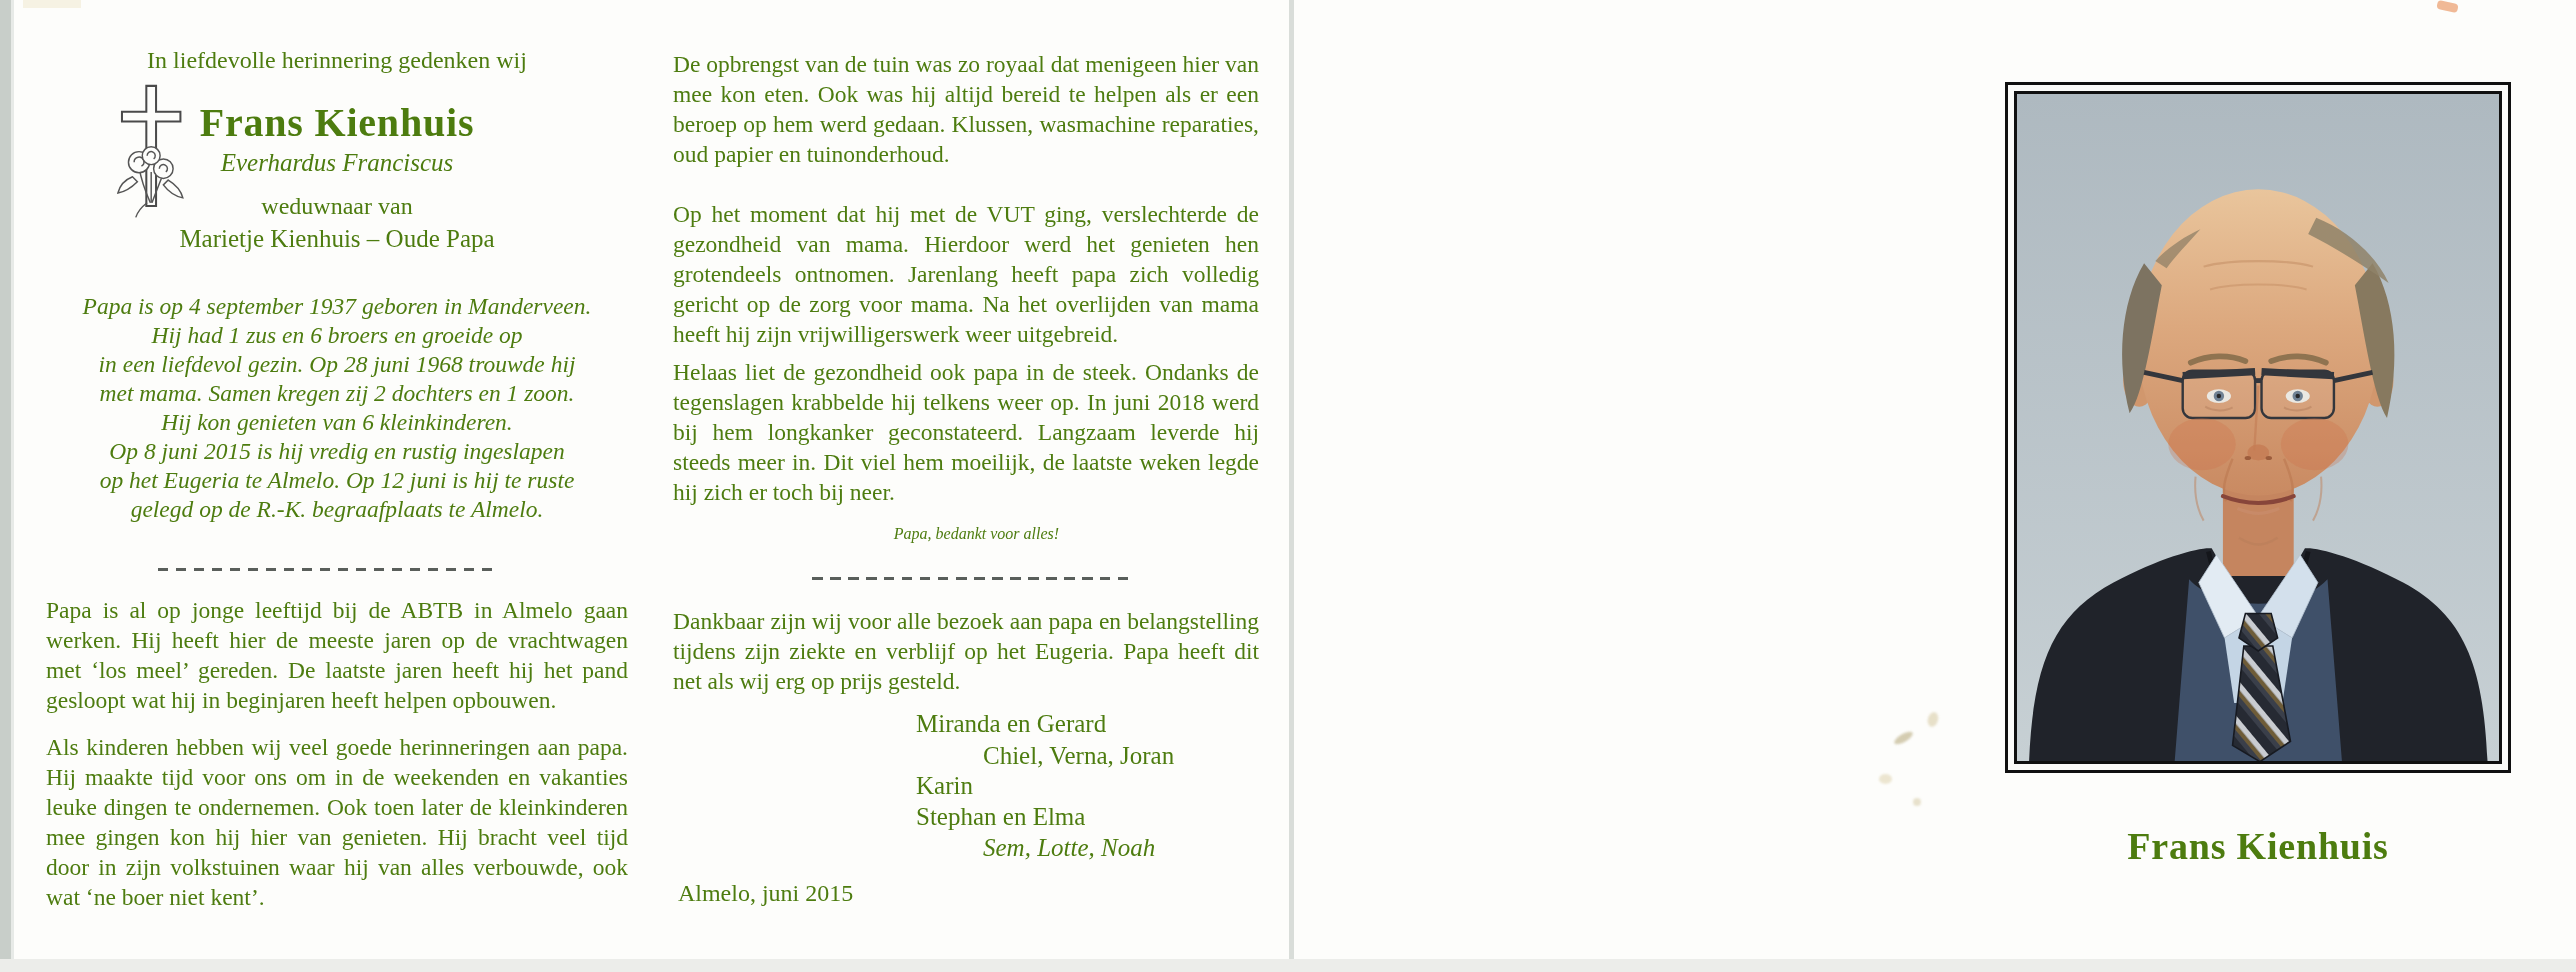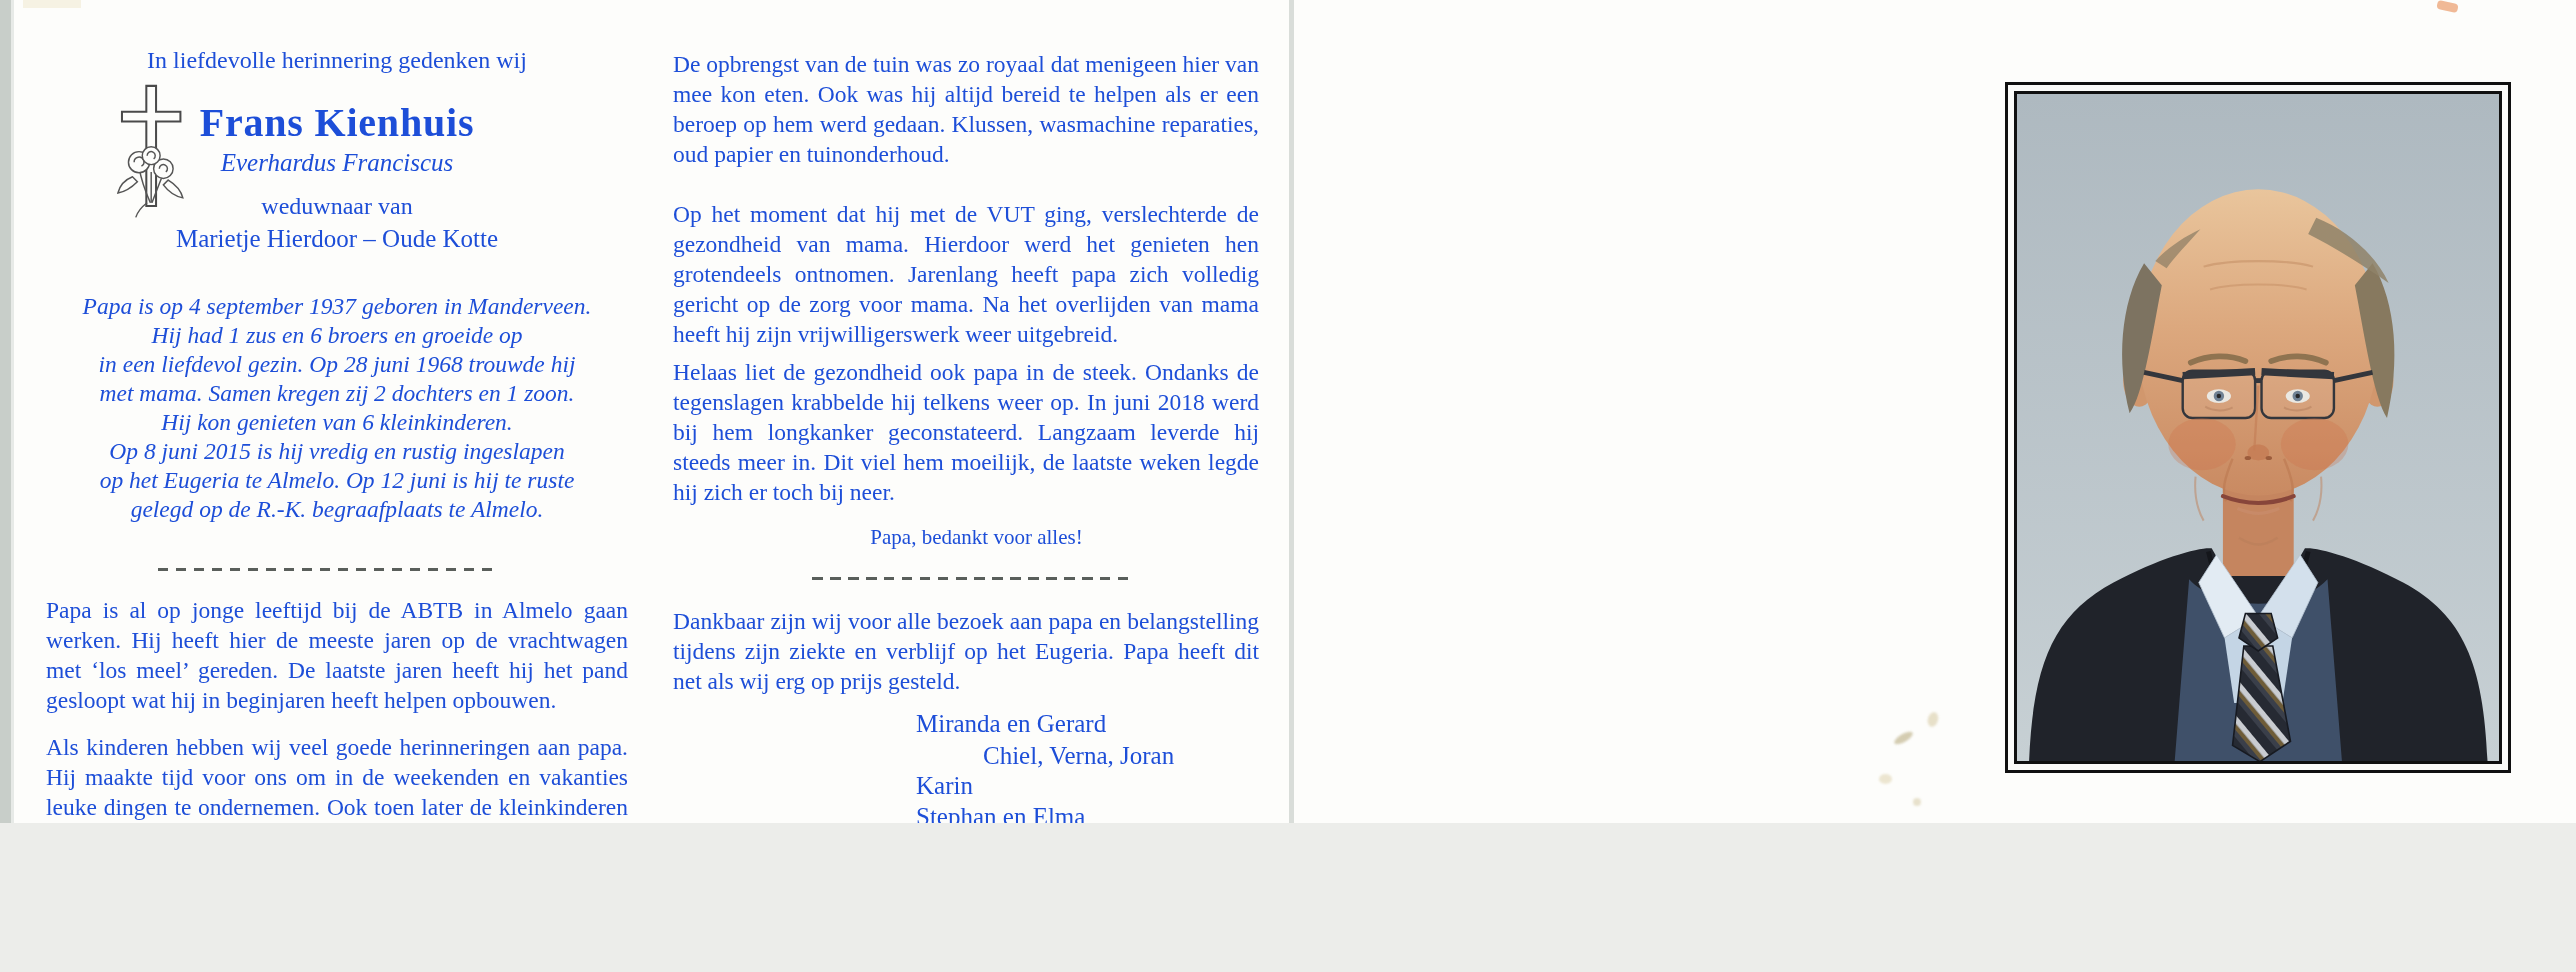--- a/index.html
+++ b/index.html
@@ -1,39 +1,39 @@
 <!DOCTYPE html>
 <html style="font-size:13px"><head>
 <meta charset="utf-8">
 <style>
   html,body{margin:0;padding:0;background:#eceme9;}
   body{background:#ecedea;}
   .scan{
-    position:relative;width:2576px;height:823px;overflow:hidden;
-    background:#fdfdfb;color:#1d4ed8;
+    position:relative;width:2576px;height:959px;overflow:hidden;
+    background:#fdfdfb;color:#4d7c0f;
     font-family:"Liberation Serif","DejaVu Serif",serif;
   }
   .abs{position:absolute;}
   
   .col-left{left:46px;top:0;width:582px;height:973px;}
   .col-mid{left:673px;top:0;width:586px;height:973px;}
   
   .t-intro{top:47px;left:0;width:100%;text-align:center;font-size:24px;}
   .t-name{top:99px;left:0;width:100%;text-align:center;font-size:40px;font-weight:bold;letter-spacing:0.8px;}
   .t-bapt{top:149px;left:0;width:100%;text-align:center;font-size:25px;font-style:italic;}
   .t-rel{top:193px;left:0;width:100%;text-align:center;font-size:24px;}
   .t-spouse{top:225px;left:0;width:100%;text-align:center;font-size:25px;}
   .t-life{top:292px;left:0;width:100%;text-align:center;font-size:23.5px;line-height:29px;font-style:italic;white-space:pre-line;}
   .para{font-size:23.5px;line-height:30px;text-align:justify;}
   .p-work{top:595px;left:0;width:582px;}
   .p-mem{top:732px;left:0;width:582px;}
   .p-garden{top:49px;left:0;width:586px;}
   .p-vut{top:199px;left:0;width:586px;}
   .p-ill{top:357px;left:0;width:586px;}
-  .t-thanks{top:525px;left:24px;width:559px;text-align:center;font-size:21px;}
+  .t-thanks{top:525px;left:24px;width:559px;text-align:center;font-size:16px;font-style:italic;}
   .p-grat{top:606px;left:0;width:586px;}
   .sig{font-size:25px;}
   .sig-1{top:710px;left:243px;}
   .sig-2{top:742px;left:310px;}
   .sig-3{top:772px;left:243px;}
   .sig-4{top:803px;left:243px;}
   .sig-5{top:834px;left:310px;font-style:italic;}
   .t-closing{top:880px;left:4.9px;font-size:24px;}
   
   .divider{height:3.2px;background:repeating-linear-gradient(90deg,#474d49 0 10.5px,transparent 10.5px 18px);opacity:.9;}
@@ -84,21 +84,21 @@
         <path d="M53,92 m-5,0 a5,5 0 1,1 8,4" fill="none"></path>
         <path d="M30,118 C20,122 14,130 12,138 C22,136 30,130 36,124 Z"></path>
         <path d="M74,122 C84,128 90,136 92,144 C82,142 74,136 68,128 Z"></path>
         <path d="M48,150 C40,156 36,162 34,168" fill="none"></path>
       </g>
     </svg>
 
     <div class="abs t-name">Frans Kienhuis</div>
     <div class="abs t-bapt">Everhardus Franciscus</div>
     <div class="abs t-rel">weduwnaar van</div>
-    <div class="abs t-spouse">Marietje Hierdoor – Oude Kotte</div>
+    <div class="abs t-spouse">Marietje Kienhuis – Oude Papa</div>
     <div class="abs t-life">Papa is op 4 september 1937 geboren in Manderveen.
 Hij had 1 zus en 6 broers en groeide op
 in een liefdevol gezin. Op 28 juni 1968 trouwde hij
 met mama. Samen kregen zij 2 dochters en 1 zoon.
 Hij kon genieten van 6 kleinkinderen.
 Op 8 juni 2015 is hij vredig en rustig ingeslapen
 op het Eugeria te Almelo. Op 12 juni is hij te ruste
 gelegd op de R.-K. begraafplaats te Almelo.</div>
     <div class="abs divider div-left"></div>
     <div class="abs para p-work">Papa is al op jonge leeftijd bij de ABTB in Almelo gaan werken. Hij heeft hier de meeste jaren op de vrachtwagen met ‘los meel’ gereden. De laatste jaren heeft hij het pand gesloopt wat hij in beginjaren heeft helpen opbouwen.</div>

